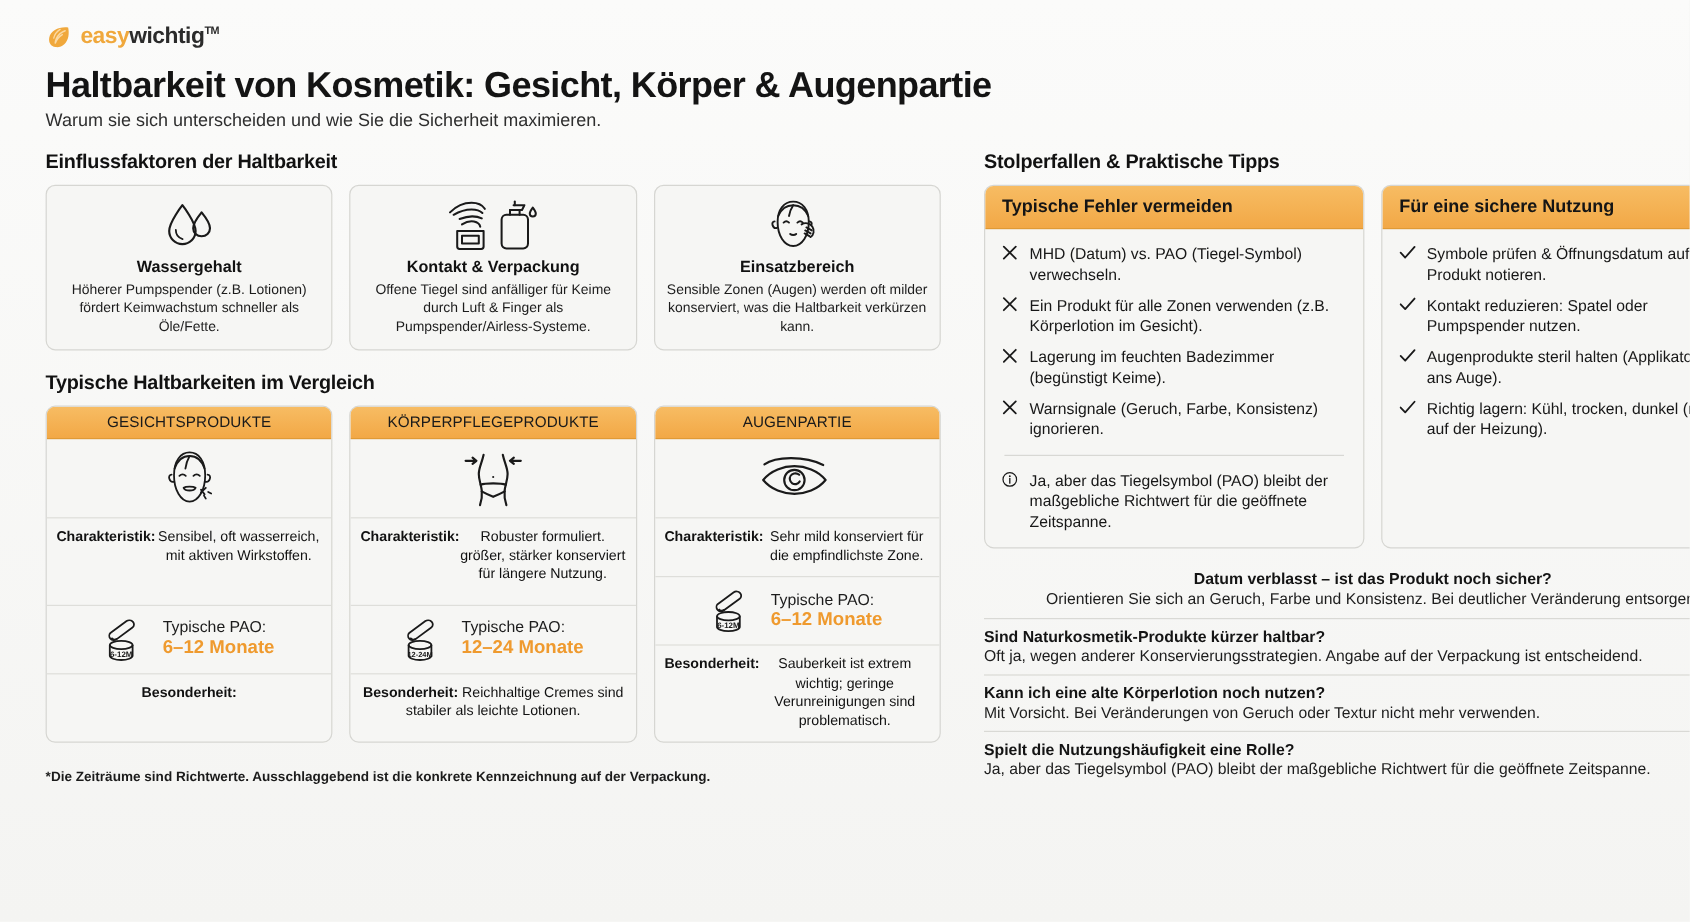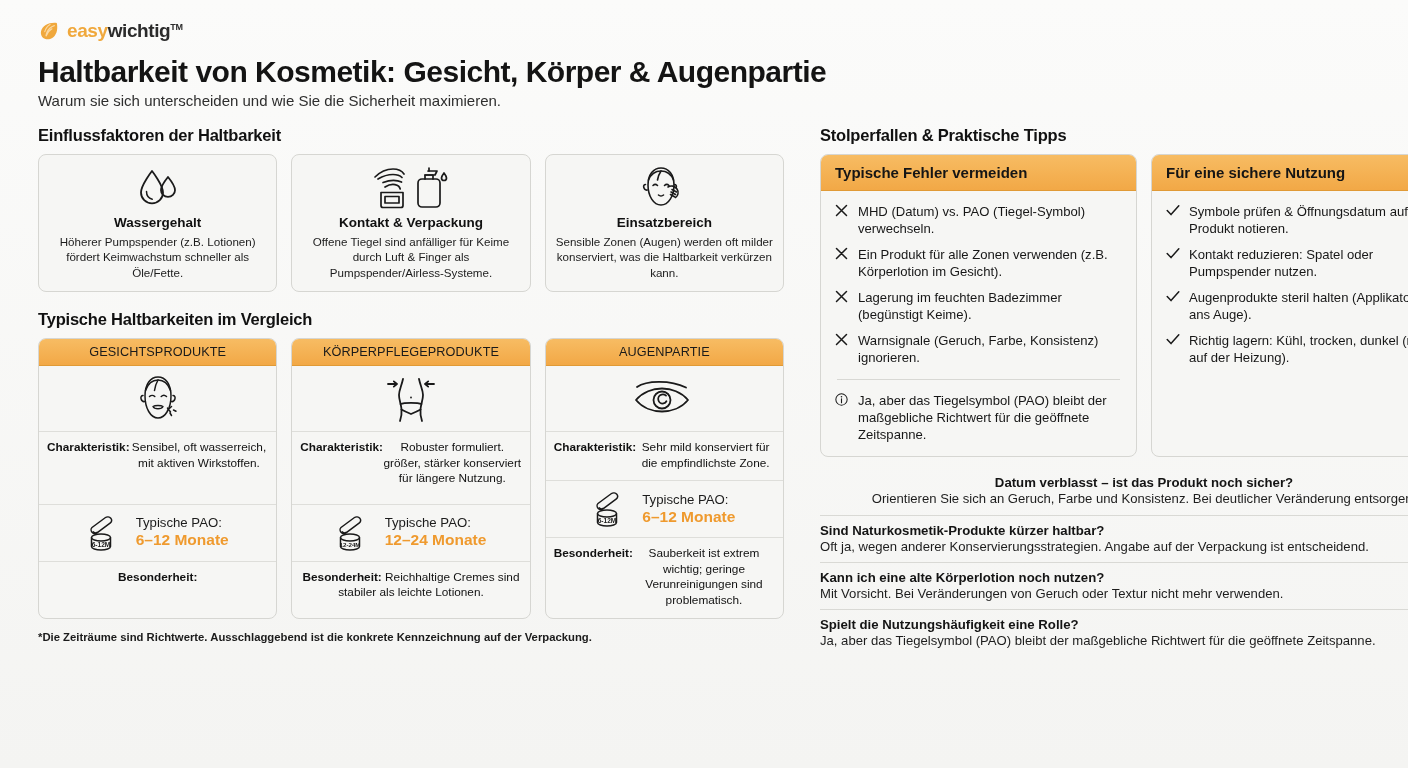--- a/index.html
+++ b/index.html
@@ -79,21 +79,21 @@
   }
   .compare-cell:last-child { border-bottom: none; }
   .cell-label { font-weight: 700; display: block; }
   .pao-cell {
     display: flex; align-items: center; justify-content: center; gap: 9px;
     padding: 9px 6px; border-bottom: 1px solid #dededa;
   }
   .pao-text { text-align: left; line-height: 1.2; }
   .pao-text .pao-lbl { font-size: 13.2px; color:#1c1c1c; display:block; }
   .pao-text .pao-val { font-size: 15.5px; font-weight: 700; color: #ef9a2e; display:block; }
-  .footnote { font-size: 11.3px; font-weight: 700; margin-top: 12px; color: #1b1b1b; }
+  .footnote { font-size: 11.3px; font-weight: 700; margin-top: 23px; color: #1b1b1b; }
 
   
   .panel-row { display: flex; gap: 14px; align-items: stretch; }
   .panel {
     flex: 1 1 0; border: 1px solid #d6d6d2; border-radius: 8px;
     background: #f6f6f4; overflow: hidden; display:flex; flex-direction:column;
   }
   .panel-head {
     background: linear-gradient(180deg,#f7bc63 0%, #f2a846 100%);
     font-size: 15px; font-weight: 700; padding: 9px 14px; color:#151515;

